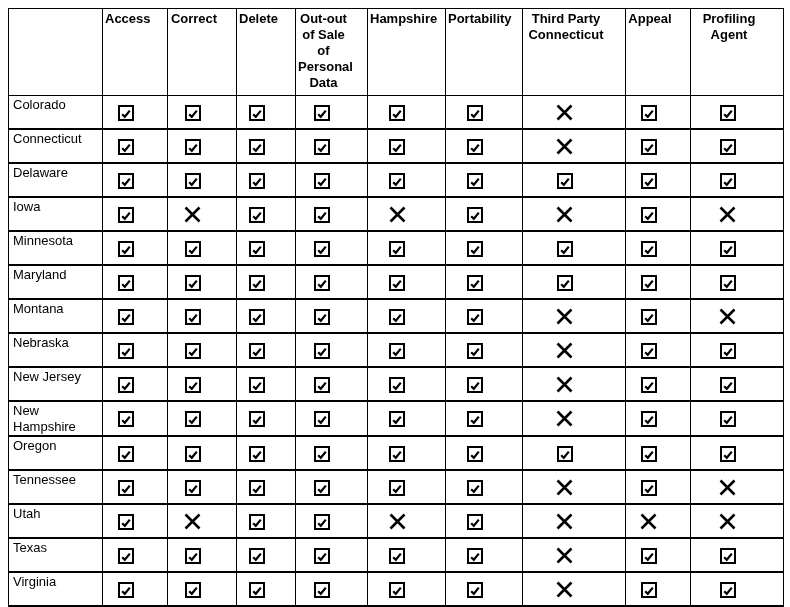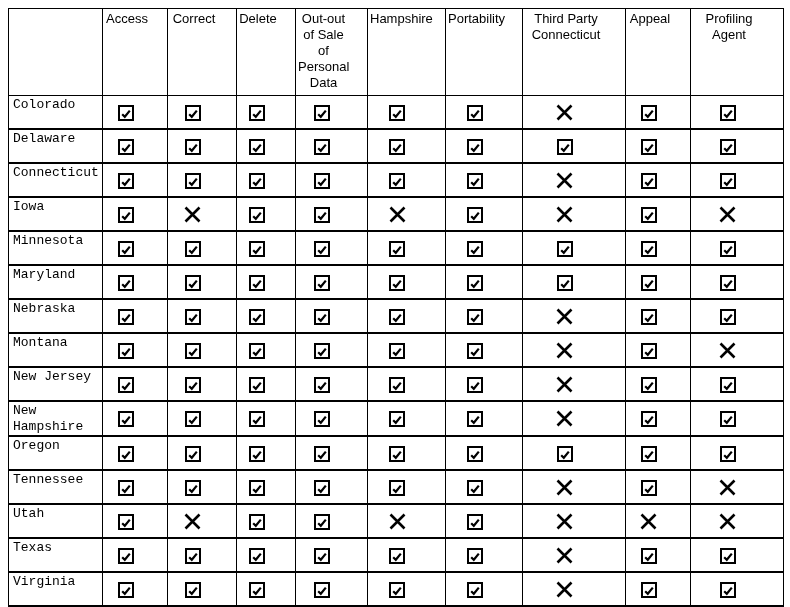--- a/index.html
+++ b/index.html
@@ -8,26 +8,26 @@
     background:#ffffff;color:#000;
     font-family:"Liberation Sans", sans-serif;
   }
   table{
     position:absolute;left:8px;top:8px;
     border-collapse:collapse;table-layout:fixed;width:775px;
   }
   th,td{border:1px solid #000;overflow:hidden}
   tbody tr + tr td{border-top-width:2px}
   th{
-    font-weight:400;font-size:13px;line-height:16px;
+    font-weight:700;font-size:13px;line-height:16px;
     vertical-align:top;text-align:center;padding:2px 18px 0 2px;height:84px;
   }
   td.state-cell{
     font-size:13px;line-height:16px;vertical-align:top;text-align:left;
-    padding:1px 2px 0 4px;height:31px;font-family:Liberation Mono, monospace;
+    padding:1px 2px 0 4px;height:31px;
   }
   td.mark-cell{
     text-align:center;vertical-align:middle;padding:0 19px 0 0;height:31px;
   }
   td.empty-cell{height:28px}
   .cb{
     display:inline-block;width:12px;height:12px;border:2px solid #000;
     vertical-align:middle;line-height:0;
   }
   .cb svg{display:block;margin:1px 0 0 0}
@@ -89,20 +89,50 @@
               <path d="M2.5 2.5 L16.5 16.5 M16.5 2.5 L2.5 16.5" stroke="#000" stroke-width="2.6" fill="none"></path>
             </svg></span></td>
         <td class="mark-cell"><span class="cb"><svg width="12" height="12" viewBox="0 0 12 12">
               <path d="M2.2 6.2 L4.8 8.8 L9.8 2.6" stroke="#000" stroke-width="2.2" fill="none"></path>
             </svg></span></td>
         <td class="mark-cell"><span class="cb"><svg width="12" height="12" viewBox="0 0 12 12">
               <path d="M2.2 6.2 L4.8 8.8 L9.8 2.6" stroke="#000" stroke-width="2.2" fill="none"></path>
             </svg></span></td>
       </tr>
       <tr>
+        <td class="state-cell">Connecticut</td>
+        <td class="mark-cell"><span class="cb"><svg width="12" height="12" viewBox="0 0 12 12">
+              <path d="M2.2 6.2 L4.8 8.8 L9.8 2.6" stroke="#000" stroke-width="2.2" fill="none"></path>
+            </svg></span></td>
+        <td class="mark-cell"><span class="cb"><svg width="12" height="12" viewBox="0 0 12 12">
+              <path d="M2.2 6.2 L4.8 8.8 L9.8 2.6" stroke="#000" stroke-width="2.2" fill="none"></path>
+            </svg></span></td>
+        <td class="mark-cell"><span class="cb"><svg width="12" height="12" viewBox="0 0 12 12">
+              <path d="M2.2 6.2 L4.8 8.8 L9.8 2.6" stroke="#000" stroke-width="2.2" fill="none"></path>
+            </svg></span></td>
+        <td class="mark-cell"><span class="cb"><svg width="12" height="12" viewBox="0 0 12 12">
+              <path d="M2.2 6.2 L4.8 8.8 L9.8 2.6" stroke="#000" stroke-width="2.2" fill="none"></path>
+            </svg></span></td>
+        <td class="mark-cell"><span class="cb"><svg width="12" height="12" viewBox="0 0 12 12">
+              <path d="M2.2 6.2 L4.8 8.8 L9.8 2.6" stroke="#000" stroke-width="2.2" fill="none"></path>
+            </svg></span></td>
+        <td class="mark-cell"><span class="cb"><svg width="12" height="12" viewBox="0 0 12 12">
+              <path d="M2.2 6.2 L4.8 8.8 L9.8 2.6" stroke="#000" stroke-width="2.2" fill="none"></path>
+            </svg></span></td>
+        <td class="mark-cell"><span class="xm"><svg width="19" height="19" viewBox="0 0 19 19">
+              <path d="M2.5 2.5 L16.5 16.5 M16.5 2.5 L2.5 16.5" stroke="#000" stroke-width="2.6" fill="none"></path>
+            </svg></span></td>
+        <td class="mark-cell"><span class="cb"><svg width="12" height="12" viewBox="0 0 12 12">
+              <path d="M2.2 6.2 L4.8 8.8 L9.8 2.6" stroke="#000" stroke-width="2.2" fill="none"></path>
+            </svg></span></td>
+        <td class="mark-cell"><span class="cb"><svg width="12" height="12" viewBox="0 0 12 12">
+              <path d="M2.2 6.2 L4.8 8.8 L9.8 2.6" stroke="#000" stroke-width="2.2" fill="none"></path>
+            </svg></span></td>
+      </tr>
+      <tr>
         <td class="state-cell">Delaware</td>
         <td class="mark-cell"><span class="cb"><svg width="12" height="12" viewBox="0 0 12 12">
               <path d="M2.2 6.2 L4.8 8.8 L9.8 2.6" stroke="#000" stroke-width="2.2" fill="none"></path>
             </svg></span></td>
         <td class="mark-cell"><span class="cb"><svg width="12" height="12" viewBox="0 0 12 12">
               <path d="M2.2 6.2 L4.8 8.8 L9.8 2.6" stroke="#000" stroke-width="2.2" fill="none"></path>
             </svg></span></td>
         <td class="mark-cell"><span class="cb"><svg width="12" height="12" viewBox="0 0 12 12">
               <path d="M2.2 6.2 L4.8 8.8 L9.8 2.6" stroke="#000" stroke-width="2.2" fill="none"></path>
             </svg></span></td>
@@ -119,50 +149,20 @@
               <path d="M2.2 6.2 L4.8 8.8 L9.8 2.6" stroke="#000" stroke-width="2.2" fill="none"></path>
             </svg></span></td>
         <td class="mark-cell"><span class="cb"><svg width="12" height="12" viewBox="0 0 12 12">
               <path d="M2.2 6.2 L4.8 8.8 L9.8 2.6" stroke="#000" stroke-width="2.2" fill="none"></path>
             </svg></span></td>
         <td class="mark-cell"><span class="cb"><svg width="12" height="12" viewBox="0 0 12 12">
               <path d="M2.2 6.2 L4.8 8.8 L9.8 2.6" stroke="#000" stroke-width="2.2" fill="none"></path>
             </svg></span></td>
       </tr>
       <tr>
-        <td class="state-cell">Connecticut</td>
-        <td class="mark-cell"><span class="cb"><svg width="12" height="12" viewBox="0 0 12 12">
-              <path d="M2.2 6.2 L4.8 8.8 L9.8 2.6" stroke="#000" stroke-width="2.2" fill="none"></path>
-            </svg></span></td>
-        <td class="mark-cell"><span class="cb"><svg width="12" height="12" viewBox="0 0 12 12">
-              <path d="M2.2 6.2 L4.8 8.8 L9.8 2.6" stroke="#000" stroke-width="2.2" fill="none"></path>
-            </svg></span></td>
-        <td class="mark-cell"><span class="cb"><svg width="12" height="12" viewBox="0 0 12 12">
-              <path d="M2.2 6.2 L4.8 8.8 L9.8 2.6" stroke="#000" stroke-width="2.2" fill="none"></path>
-            </svg></span></td>
-        <td class="mark-cell"><span class="cb"><svg width="12" height="12" viewBox="0 0 12 12">
-              <path d="M2.2 6.2 L4.8 8.8 L9.8 2.6" stroke="#000" stroke-width="2.2" fill="none"></path>
-            </svg></span></td>
-        <td class="mark-cell"><span class="cb"><svg width="12" height="12" viewBox="0 0 12 12">
-              <path d="M2.2 6.2 L4.8 8.8 L9.8 2.6" stroke="#000" stroke-width="2.2" fill="none"></path>
-            </svg></span></td>
-        <td class="mark-cell"><span class="cb"><svg width="12" height="12" viewBox="0 0 12 12">
-              <path d="M2.2 6.2 L4.8 8.8 L9.8 2.6" stroke="#000" stroke-width="2.2" fill="none"></path>
-            </svg></span></td>
-        <td class="mark-cell"><span class="xm"><svg width="19" height="19" viewBox="0 0 19 19">
-              <path d="M2.5 2.5 L16.5 16.5 M16.5 2.5 L2.5 16.5" stroke="#000" stroke-width="2.6" fill="none"></path>
-            </svg></span></td>
-        <td class="mark-cell"><span class="cb"><svg width="12" height="12" viewBox="0 0 12 12">
-              <path d="M2.2 6.2 L4.8 8.8 L9.8 2.6" stroke="#000" stroke-width="2.2" fill="none"></path>
-            </svg></span></td>
-        <td class="mark-cell"><span class="cb"><svg width="12" height="12" viewBox="0 0 12 12">
-              <path d="M2.2 6.2 L4.8 8.8 L9.8 2.6" stroke="#000" stroke-width="2.2" fill="none"></path>
-            </svg></span></td>
-      </tr>
-      <tr>
         <td class="state-cell">Iowa</td>
         <td class="mark-cell"><span class="cb"><svg width="12" height="12" viewBox="0 0 12 12">
               <path d="M2.2 6.2 L4.8 8.8 L9.8 2.6" stroke="#000" stroke-width="2.2" fill="none"></path>
             </svg></span></td>
         <td class="mark-cell"><span class="xm"><svg width="19" height="19" viewBox="0 0 19 19">
               <path d="M2.5 2.5 L16.5 16.5 M16.5 2.5 L2.5 16.5" stroke="#000" stroke-width="2.6" fill="none"></path>
             </svg></span></td>
         <td class="mark-cell"><span class="cb"><svg width="12" height="12" viewBox="0 0 12 12">
               <path d="M2.2 6.2 L4.8 8.8 L9.8 2.6" stroke="#000" stroke-width="2.2" fill="none"></path>
             </svg></span></td>
@@ -239,20 +239,50 @@
               <path d="M2.2 6.2 L4.8 8.8 L9.8 2.6" stroke="#000" stroke-width="2.2" fill="none"></path>
             </svg></span></td>
         <td class="mark-cell"><span class="cb"><svg width="12" height="12" viewBox="0 0 12 12">
               <path d="M2.2 6.2 L4.8 8.8 L9.8 2.6" stroke="#000" stroke-width="2.2" fill="none"></path>
             </svg></span></td>
         <td class="mark-cell"><span class="cb"><svg width="12" height="12" viewBox="0 0 12 12">
               <path d="M2.2 6.2 L4.8 8.8 L9.8 2.6" stroke="#000" stroke-width="2.2" fill="none"></path>
             </svg></span></td>
       </tr>
       <tr>
+        <td class="state-cell">Montana</td>
+        <td class="mark-cell"><span class="cb"><svg width="12" height="12" viewBox="0 0 12 12">
+              <path d="M2.2 6.2 L4.8 8.8 L9.8 2.6" stroke="#000" stroke-width="2.2" fill="none"></path>
+            </svg></span></td>
+        <td class="mark-cell"><span class="cb"><svg width="12" height="12" viewBox="0 0 12 12">
+              <path d="M2.2 6.2 L4.8 8.8 L9.8 2.6" stroke="#000" stroke-width="2.2" fill="none"></path>
+            </svg></span></td>
+        <td class="mark-cell"><span class="cb"><svg width="12" height="12" viewBox="0 0 12 12">
+              <path d="M2.2 6.2 L4.8 8.8 L9.8 2.6" stroke="#000" stroke-width="2.2" fill="none"></path>
+            </svg></span></td>
+        <td class="mark-cell"><span class="cb"><svg width="12" height="12" viewBox="0 0 12 12">
+              <path d="M2.2 6.2 L4.8 8.8 L9.8 2.6" stroke="#000" stroke-width="2.2" fill="none"></path>
+            </svg></span></td>
+        <td class="mark-cell"><span class="cb"><svg width="12" height="12" viewBox="0 0 12 12">
+              <path d="M2.2 6.2 L4.8 8.8 L9.8 2.6" stroke="#000" stroke-width="2.2" fill="none"></path>
+            </svg></span></td>
+        <td class="mark-cell"><span class="cb"><svg width="12" height="12" viewBox="0 0 12 12">
+              <path d="M2.2 6.2 L4.8 8.8 L9.8 2.6" stroke="#000" stroke-width="2.2" fill="none"></path>
+            </svg></span></td>
+        <td class="mark-cell"><span class="xm"><svg width="19" height="19" viewBox="0 0 19 19">
+              <path d="M2.5 2.5 L16.5 16.5 M16.5 2.5 L2.5 16.5" stroke="#000" stroke-width="2.6" fill="none"></path>
+            </svg></span></td>
+        <td class="mark-cell"><span class="cb"><svg width="12" height="12" viewBox="0 0 12 12">
+              <path d="M2.2 6.2 L4.8 8.8 L9.8 2.6" stroke="#000" stroke-width="2.2" fill="none"></path>
+            </svg></span></td>
+        <td class="mark-cell"><span class="xm"><svg width="19" height="19" viewBox="0 0 19 19">
+              <path d="M2.5 2.5 L16.5 16.5 M16.5 2.5 L2.5 16.5" stroke="#000" stroke-width="2.6" fill="none"></path>
+            </svg></span></td>
+      </tr>
+      <tr>
         <td class="state-cell">Nebraska</td>
         <td class="mark-cell"><span class="cb"><svg width="12" height="12" viewBox="0 0 12 12">
               <path d="M2.2 6.2 L4.8 8.8 L9.8 2.6" stroke="#000" stroke-width="2.2" fill="none"></path>
             </svg></span></td>
         <td class="mark-cell"><span class="cb"><svg width="12" height="12" viewBox="0 0 12 12">
               <path d="M2.2 6.2 L4.8 8.8 L9.8 2.6" stroke="#000" stroke-width="2.2" fill="none"></path>
             </svg></span></td>
         <td class="mark-cell"><span class="cb"><svg width="12" height="12" viewBox="0 0 12 12">
               <path d="M2.2 6.2 L4.8 8.8 L9.8 2.6" stroke="#000" stroke-width="2.2" fill="none"></path>
             </svg></span></td>
@@ -266,50 +296,20 @@
               <path d="M2.2 6.2 L4.8 8.8 L9.8 2.6" stroke="#000" stroke-width="2.2" fill="none"></path>
             </svg></span></td>
         <td class="mark-cell"><span class="xm"><svg width="19" height="19" viewBox="0 0 19 19">
               <path d="M2.5 2.5 L16.5 16.5 M16.5 2.5 L2.5 16.5" stroke="#000" stroke-width="2.6" fill="none"></path>
             </svg></span></td>
         <td class="mark-cell"><span class="cb"><svg width="12" height="12" viewBox="0 0 12 12">
               <path d="M2.2 6.2 L4.8 8.8 L9.8 2.6" stroke="#000" stroke-width="2.2" fill="none"></path>
             </svg></span></td>
         <td class="mark-cell"><span class="cb"><svg width="12" height="12" viewBox="0 0 12 12">
               <path d="M2.2 6.2 L4.8 8.8 L9.8 2.6" stroke="#000" stroke-width="2.2" fill="none"></path>
-            </svg></span></td>
-      </tr>
-      <tr>
-        <td class="state-cell">Montana</td>
-        <td class="mark-cell"><span class="cb"><svg width="12" height="12" viewBox="0 0 12 12">
-              <path d="M2.2 6.2 L4.8 8.8 L9.8 2.6" stroke="#000" stroke-width="2.2" fill="none"></path>
-            </svg></span></td>
-        <td class="mark-cell"><span class="cb"><svg width="12" height="12" viewBox="0 0 12 12">
-              <path d="M2.2 6.2 L4.8 8.8 L9.8 2.6" stroke="#000" stroke-width="2.2" fill="none"></path>
-            </svg></span></td>
-        <td class="mark-cell"><span class="cb"><svg width="12" height="12" viewBox="0 0 12 12">
-              <path d="M2.2 6.2 L4.8 8.8 L9.8 2.6" stroke="#000" stroke-width="2.2" fill="none"></path>
-            </svg></span></td>
-        <td class="mark-cell"><span class="cb"><svg width="12" height="12" viewBox="0 0 12 12">
-              <path d="M2.2 6.2 L4.8 8.8 L9.8 2.6" stroke="#000" stroke-width="2.2" fill="none"></path>
-            </svg></span></td>
-        <td class="mark-cell"><span class="cb"><svg width="12" height="12" viewBox="0 0 12 12">
-              <path d="M2.2 6.2 L4.8 8.8 L9.8 2.6" stroke="#000" stroke-width="2.2" fill="none"></path>
-            </svg></span></td>
-        <td class="mark-cell"><span class="cb"><svg width="12" height="12" viewBox="0 0 12 12">
-              <path d="M2.2 6.2 L4.8 8.8 L9.8 2.6" stroke="#000" stroke-width="2.2" fill="none"></path>
-            </svg></span></td>
-        <td class="mark-cell"><span class="xm"><svg width="19" height="19" viewBox="0 0 19 19">
-              <path d="M2.5 2.5 L16.5 16.5 M16.5 2.5 L2.5 16.5" stroke="#000" stroke-width="2.6" fill="none"></path>
-            </svg></span></td>
-        <td class="mark-cell"><span class="cb"><svg width="12" height="12" viewBox="0 0 12 12">
-              <path d="M2.2 6.2 L4.8 8.8 L9.8 2.6" stroke="#000" stroke-width="2.2" fill="none"></path>
-            </svg></span></td>
-        <td class="mark-cell"><span class="xm"><svg width="19" height="19" viewBox="0 0 19 19">
-              <path d="M2.5 2.5 L16.5 16.5 M16.5 2.5 L2.5 16.5" stroke="#000" stroke-width="2.6" fill="none"></path>
             </svg></span></td>
       </tr>
       <tr>
         <td class="state-cell">New Jersey</td>
         <td class="mark-cell"><span class="cb"><svg width="12" height="12" viewBox="0 0 12 12">
               <path d="M2.2 6.2 L4.8 8.8 L9.8 2.6" stroke="#000" stroke-width="2.2" fill="none"></path>
             </svg></span></td>
         <td class="mark-cell"><span class="cb"><svg width="12" height="12" viewBox="0 0 12 12">
               <path d="M2.2 6.2 L4.8 8.8 L9.8 2.6" stroke="#000" stroke-width="2.2" fill="none"></path>
             </svg></span></td>

